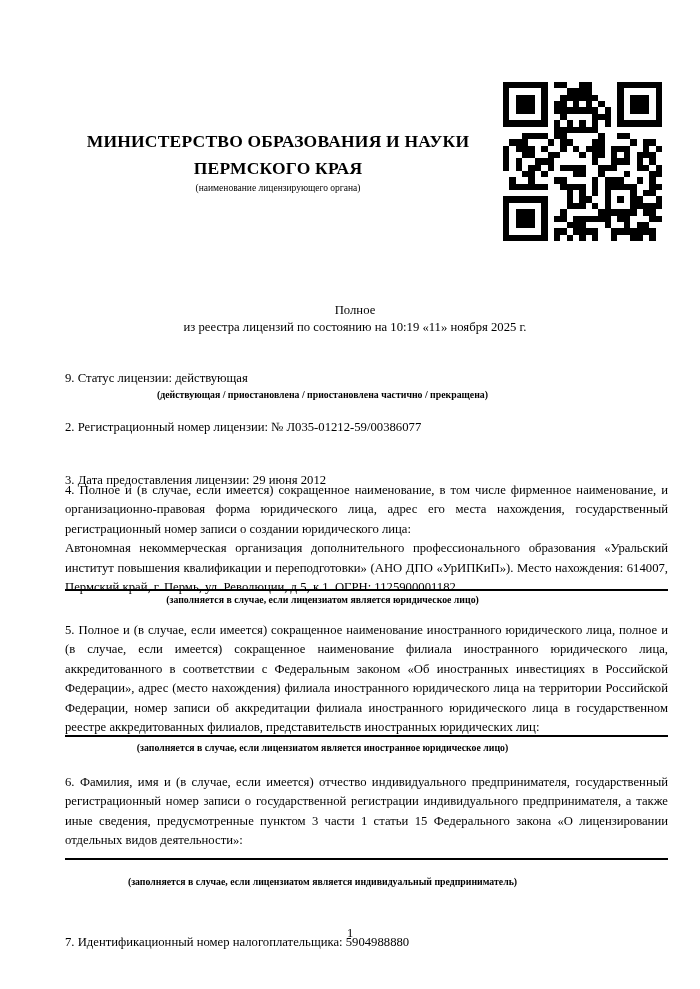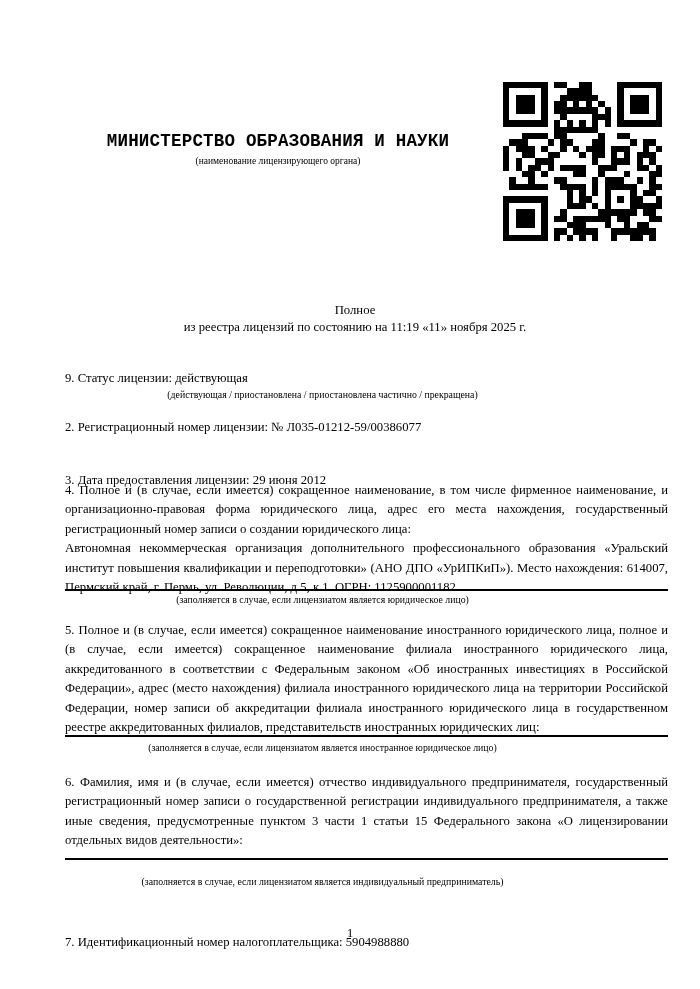--- a/index.html
+++ b/index.html
@@ -8,29 +8,29 @@
     width:700px;height:989px;
     margin:0 auto;
     background:#ffffff;
     font-family:"Liberation Serif","DejaVu Serif",serif;
     color:#000;
     overflow:hidden;
   }
   .abs{position:absolute;}
   
   .header-text{left:65px;top:128px;width:426px;text-align:center;}
-  .ministry-line{font-weight:bold;font-size:17.5px;line-height:27px;letter-spacing:.2px;font-family:Liberation Mono, monospace;}
+  .ministry-line{font-weight:bold;font-size:17.5px;line-height:27px;letter-spacing:.2px;}
   .ministry-caption{font-size:9.5px;line-height:12px;}
   .qr{left:503px;top:82px;width:159px;height:159px;}
   
   .doc-title{left:65px;top:302px;width:580px;text-align:center;font-size:12.7px;line-height:16.5px;}
   
   .line{left:65px;width:603px;font-size:12.7px;line-height:16px;white-space:nowrap;}
   .para{left:65px;width:603px;font-size:12.7px;line-height:19.4px;text-align:justify;}
-  .caption{left:65px;width:515px;font-size:9.8px;line-height:12px;text-align:center;}
+  .caption{left:65px;width:515px;font-size:9.8px;line-height:12px;text-align:center;font-weight:bold;}
   .rule{left:65px;width:603px;height:2px;background:#000;}
   .page-num{left:0;top:926px;width:700px;text-align:center;font-size:12.5px;}
 </style>
 </head>
 <body>
 
 <div class="page">
 
   <svg class="abs qr" id="qr-svg" viewBox="0 0 25 25" shape-rendering="crispEdges">
       <rect x="0" y="0" width="1" height="1" fill="#000"></rect>
@@ -357,26 +357,27 @@
       <rect x="12" y="24" width="1" height="1" fill="#000"></rect>
       <rect x="14" y="24" width="1" height="1" fill="#000"></rect>
       <rect x="17" y="24" width="1" height="1" fill="#000"></rect>
       <rect x="20" y="24" width="1" height="1" fill="#000"></rect>
       <rect x="21" y="24" width="1" height="1" fill="#000"></rect>
       <rect x="23" y="24" width="1" height="1" fill="#000"></rect>
     </svg>
 
   <div class="abs header-text">
     <div class="ministry-line">МИНИСТЕРСТВО ОБРАЗОВАНИЯ И НАУКИ</div>
+    <div class="ministry-line">ПЕРМСКОГО КРАЯ</div>
     <div class="ministry-caption">(наименование лицензирующего органа)</div>
   </div>
 
   <div class="abs doc-title">
     <div>Полное</div>
-    <div>из реестра лицензий по состоянию на 11:19 «11» ноября 2025 г.</div>
+    <div>из реестра лицензий по состоянию на 10:19 «11» ноября 2025 г.</div>
   </div>
 
   <div class="abs line" style="top:370px">9. Статус лицензии: действующая</div>
   <div class="abs caption" style="top:389px">(действующая / приостановлена / приостановлена частично / прекращена)</div>
 
   <div class="abs line" style="top:419px">2. Регистрационный номер лицензии: № Л035-01212-59/00386077</div>
 
   <div class="abs line" style="top:472px">3. Дата предоставления лицензии: 29 июня 2012</div>
 
   <div class="abs para" style="top:481px">

